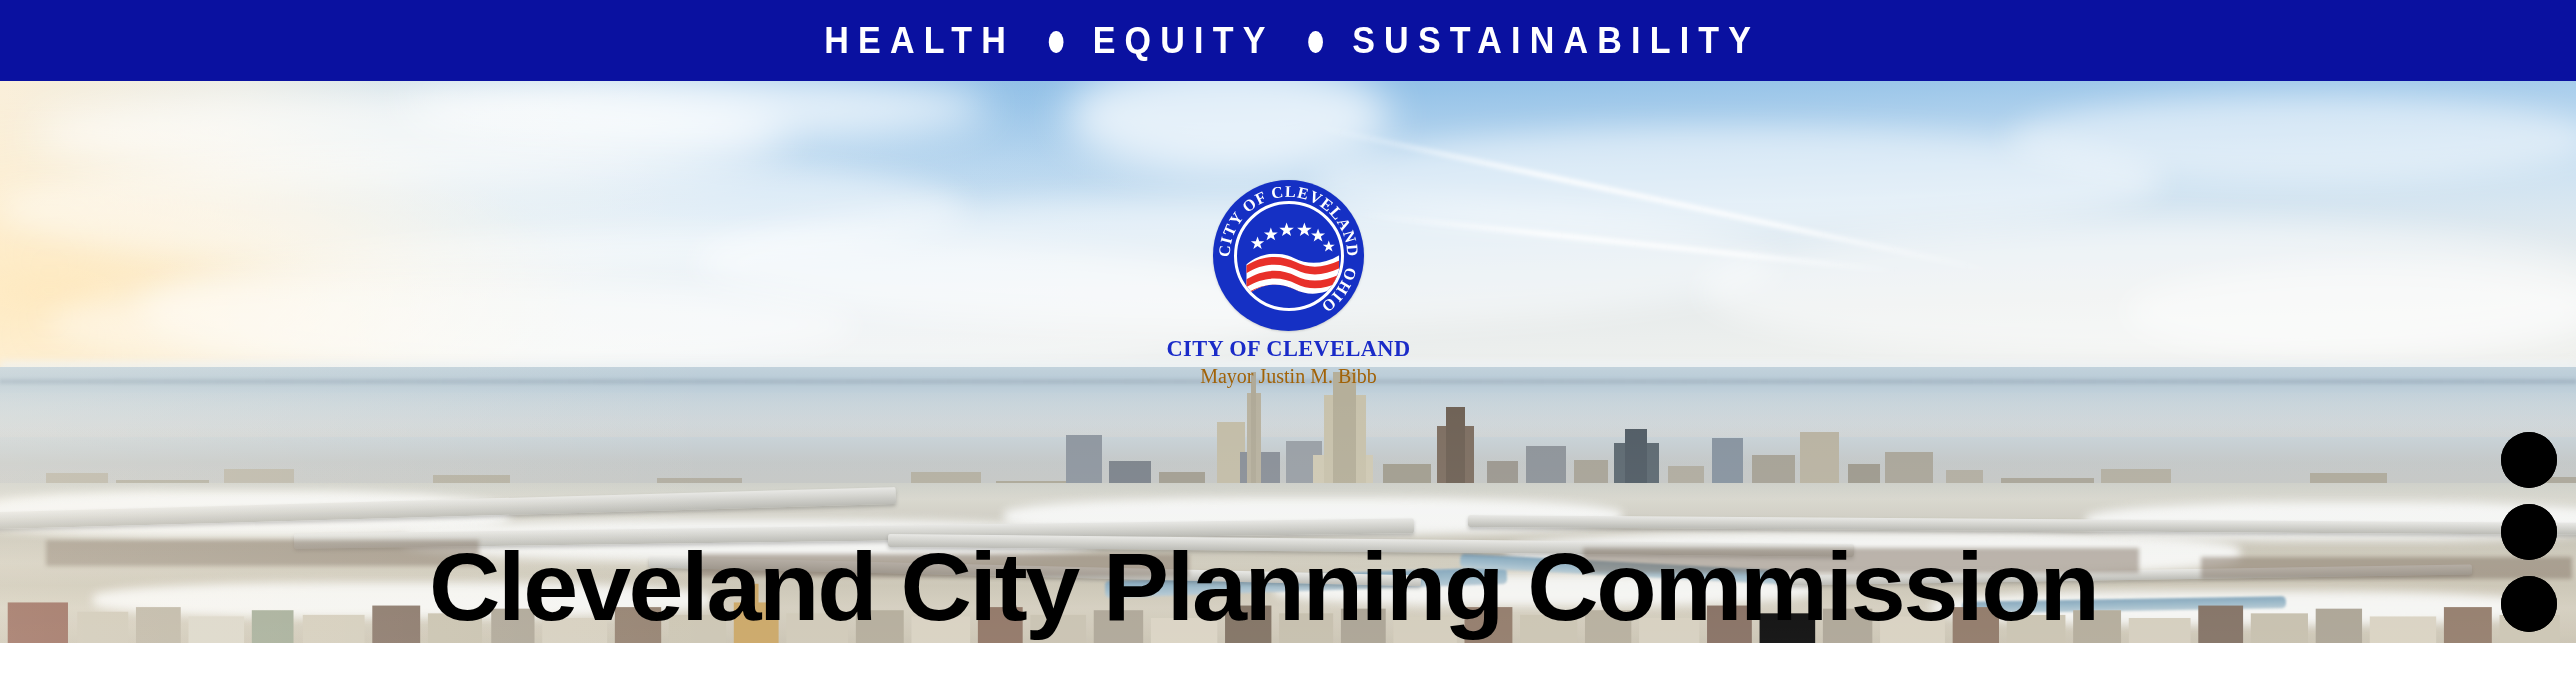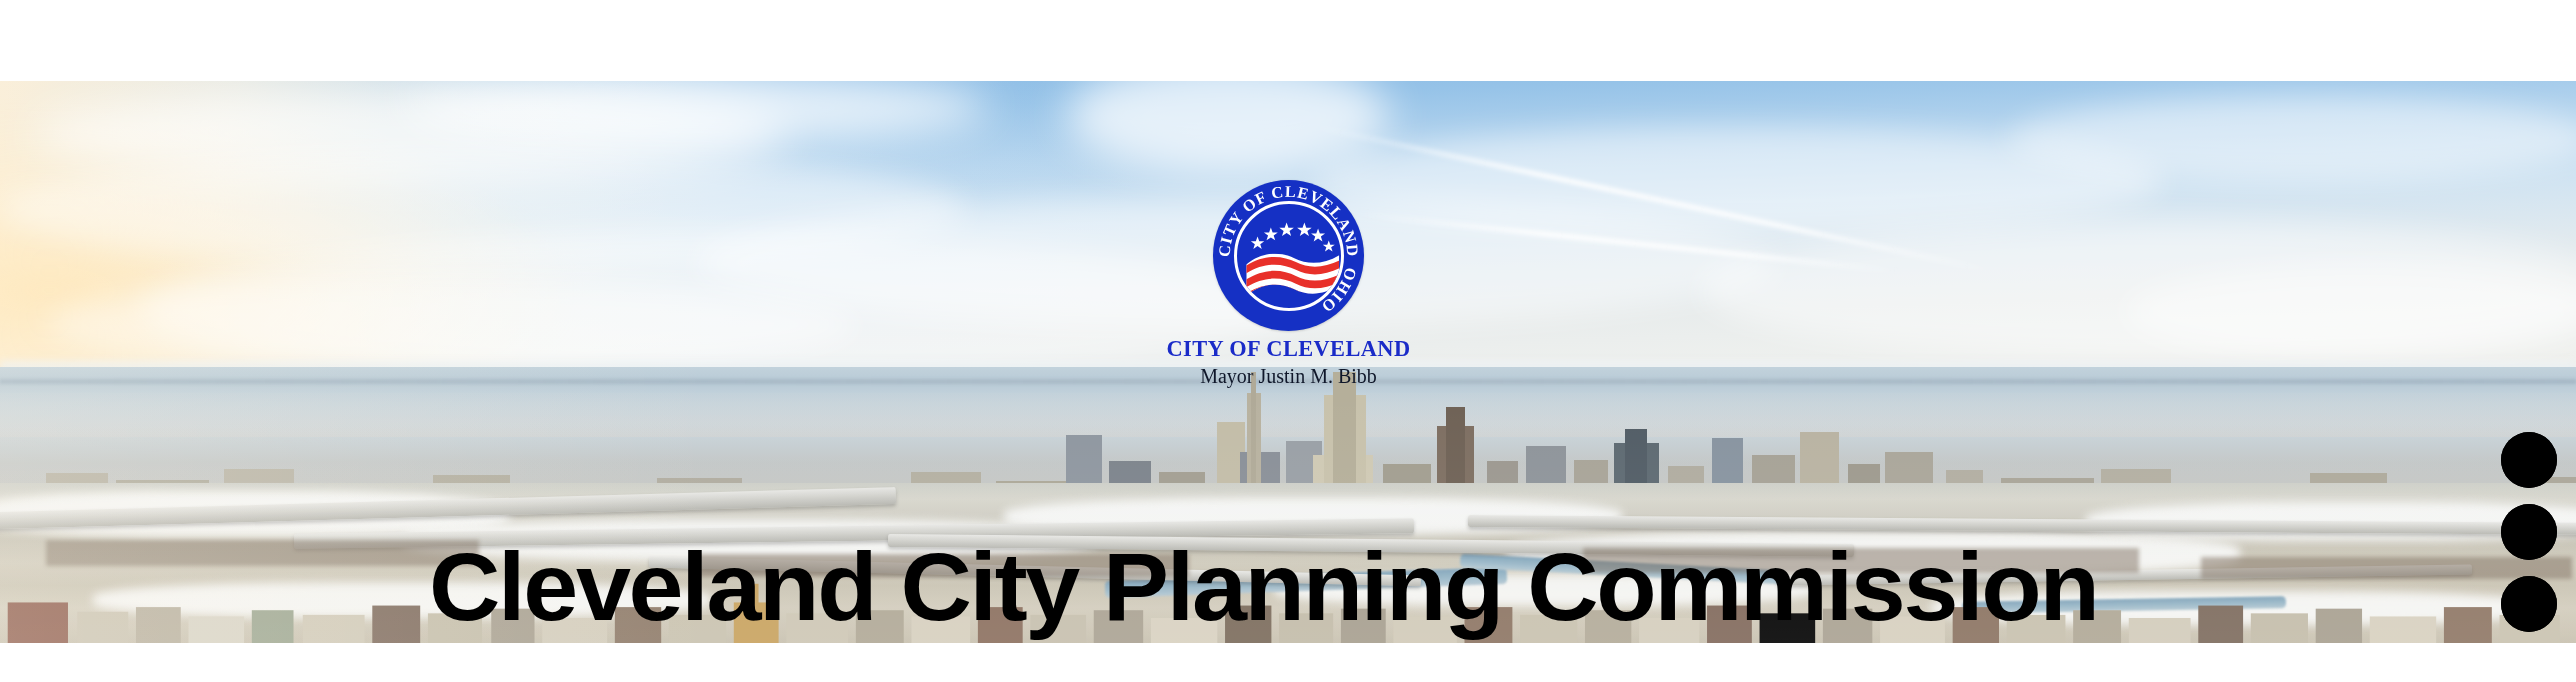--- a/index.html
+++ b/index.html
@@ -209,21 +209,21 @@
     font-size:22.4px;
     letter-spacing:0.4px;
     color:#1a2bc8;
     line-height:1.1;
     white-space:nowrap;
   }
   #logo-block .mayor {
     font-family:"Liberation Serif", serif;
     font-weight:normal;
     font-size:20px;
-    color:#0f172a;
+    color:#a16207;
     line-height:1.25;
     margin-top:2.3px;
     white-space:nowrap;
   }
 
   
   #hero-title {
     position:absolute; left:429px; top:457px;
     z-index:5;
     color:#000000;
@@ -258,20 +258,29 @@
     position:absolute; left:0; top:643px;
     width:2576px; height:39px;
     background:#ffffff;
   }
 </style>
 </head>
 <body>
 
 <div id="page">
 
+  <div id="top-banner">
+    <div class="tagline">
+      <span class="tl-word">HEALTH</span>
+      <span class="tl-dot"></span>
+      <span class="tl-word">EQUITY</span>
+      <span class="tl-dot"></span>
+      <span class="tl-word">SUSTAINABILITY</span>
+    </div>
+  </div>
 
   <div id="hero">
 
     <div class="sky"></div>
     <div class="warmglow"></div>
 
     <div class="cloud" style="left:31px;  top:6.2px;   width:757px;  height:93px;"></div>
     <div class="cloud" style="left:402px; top:-7.7px; width:587px;  height:70px;"></div>
     <div class="cloud thin" style="left:0px;   top:70px;  width:966px; height:116px;"></div>
     <div class="cloud thin" style="left:139px; top:154px; width:1159px; height:147px;"></div>

